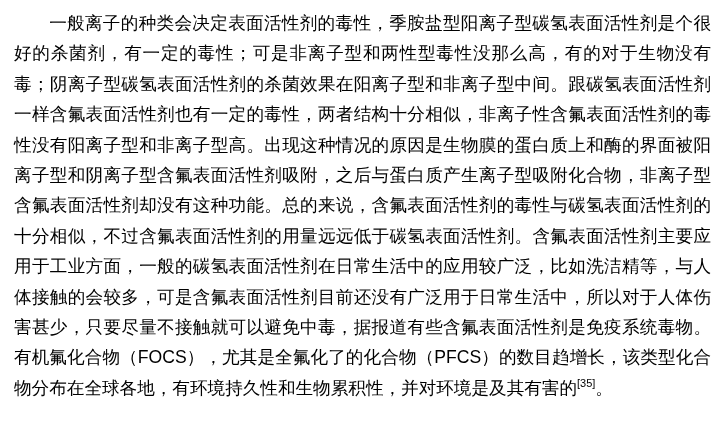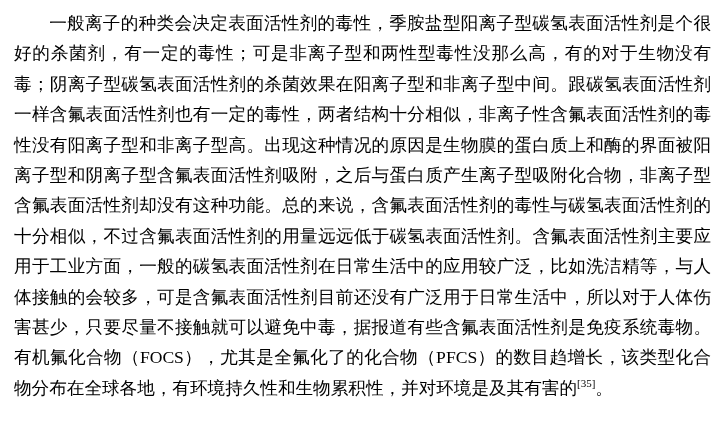--- a/index.html
+++ b/index.html
@@ -12,21 +12,21 @@
     width: 723px;
     height: 430px;
     background: #ffffff;
     overflow: hidden;
   }
   .doc-body {
     position: absolute;
     left: 14px;
     top: 8px;
     width: 697px;
-    font-family: Liberation Serif, serif;
+    font-family: Liberation Sans, sans-serif;
     font-size: 17.6px;
     line-height: 30.4px;
     color: #000000;
     text-align: justify;
     text-justify: inter-character;
     letter-spacing: 0px;
   }
   .para {
     margin: 0;
     text-indent: 2em;

